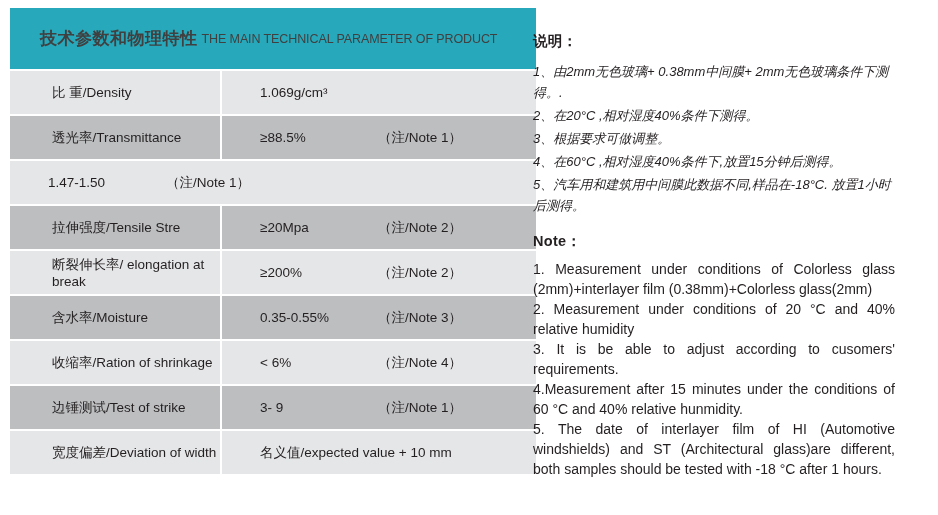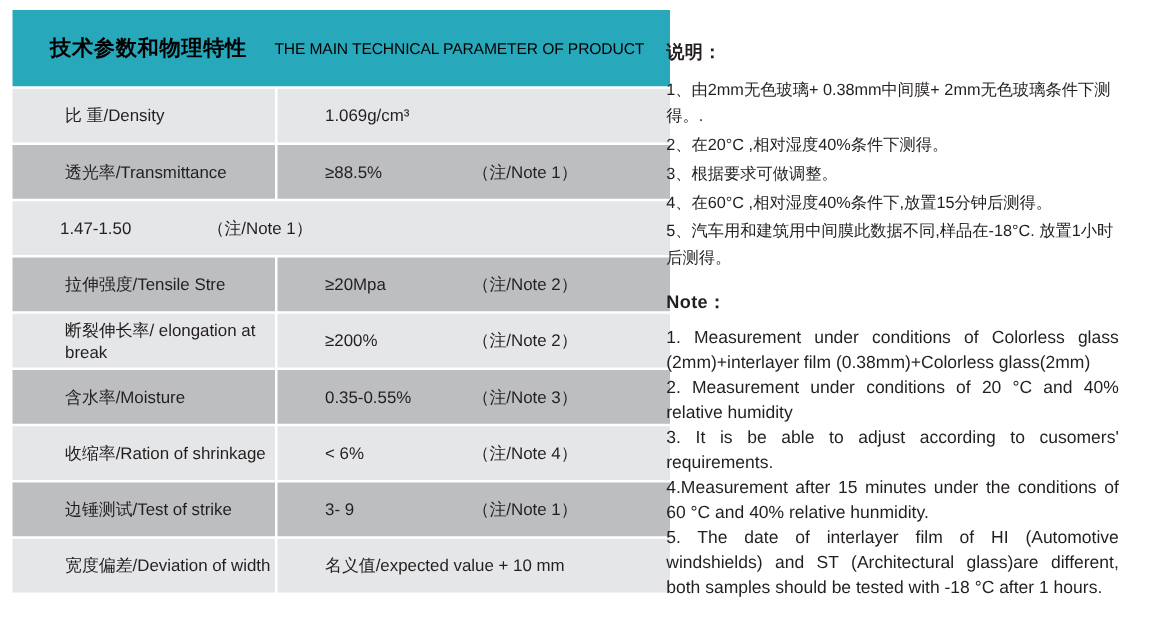--- a/index.html
+++ b/index.html
@@ -30,32 +30,32 @@
     width: 526px;
   }
 
   .table-header {
     background: #28a9bb;
     height: 61px;
     display: flex;
     align-items: center;
     padding-left: 30px;
     box-sizing: border-box;
-    color: #000000;
+    color: #404040;
   }
   .table-header .zh {
     font-size: 17px;
     font-weight: bold;
     letter-spacing: 0.5px;
     white-space: nowrap;
   }
   .table-header .en {
     font-size: 12.5px;
     font-weight: normal;
-    margin-left: 22px;
+    margin-left: 4px;
     letter-spacing: -0.1px;
     white-space: nowrap;
   }
 
   .spec-table {
     margin-top: 2px;
   }
 
   .spec-row {
     display: flex;
@@ -113,20 +113,21 @@
   }
   .notes-heading.second {
     margin-top: 16px;
     margin-bottom: 8px;
   }
   .cn-line {
     font-size: 13px;
     line-height: 21px;
     margin: 0 0 2px 0;
     color: #231f20;
+    font-style: italic;
   }
   .en-line {
     font-size: 14px;
     line-height: 20px;
     margin: 0;
     color: #231f20;
     text-align: justify;
   }
   .en-line.j {
     text-align-last: left;

